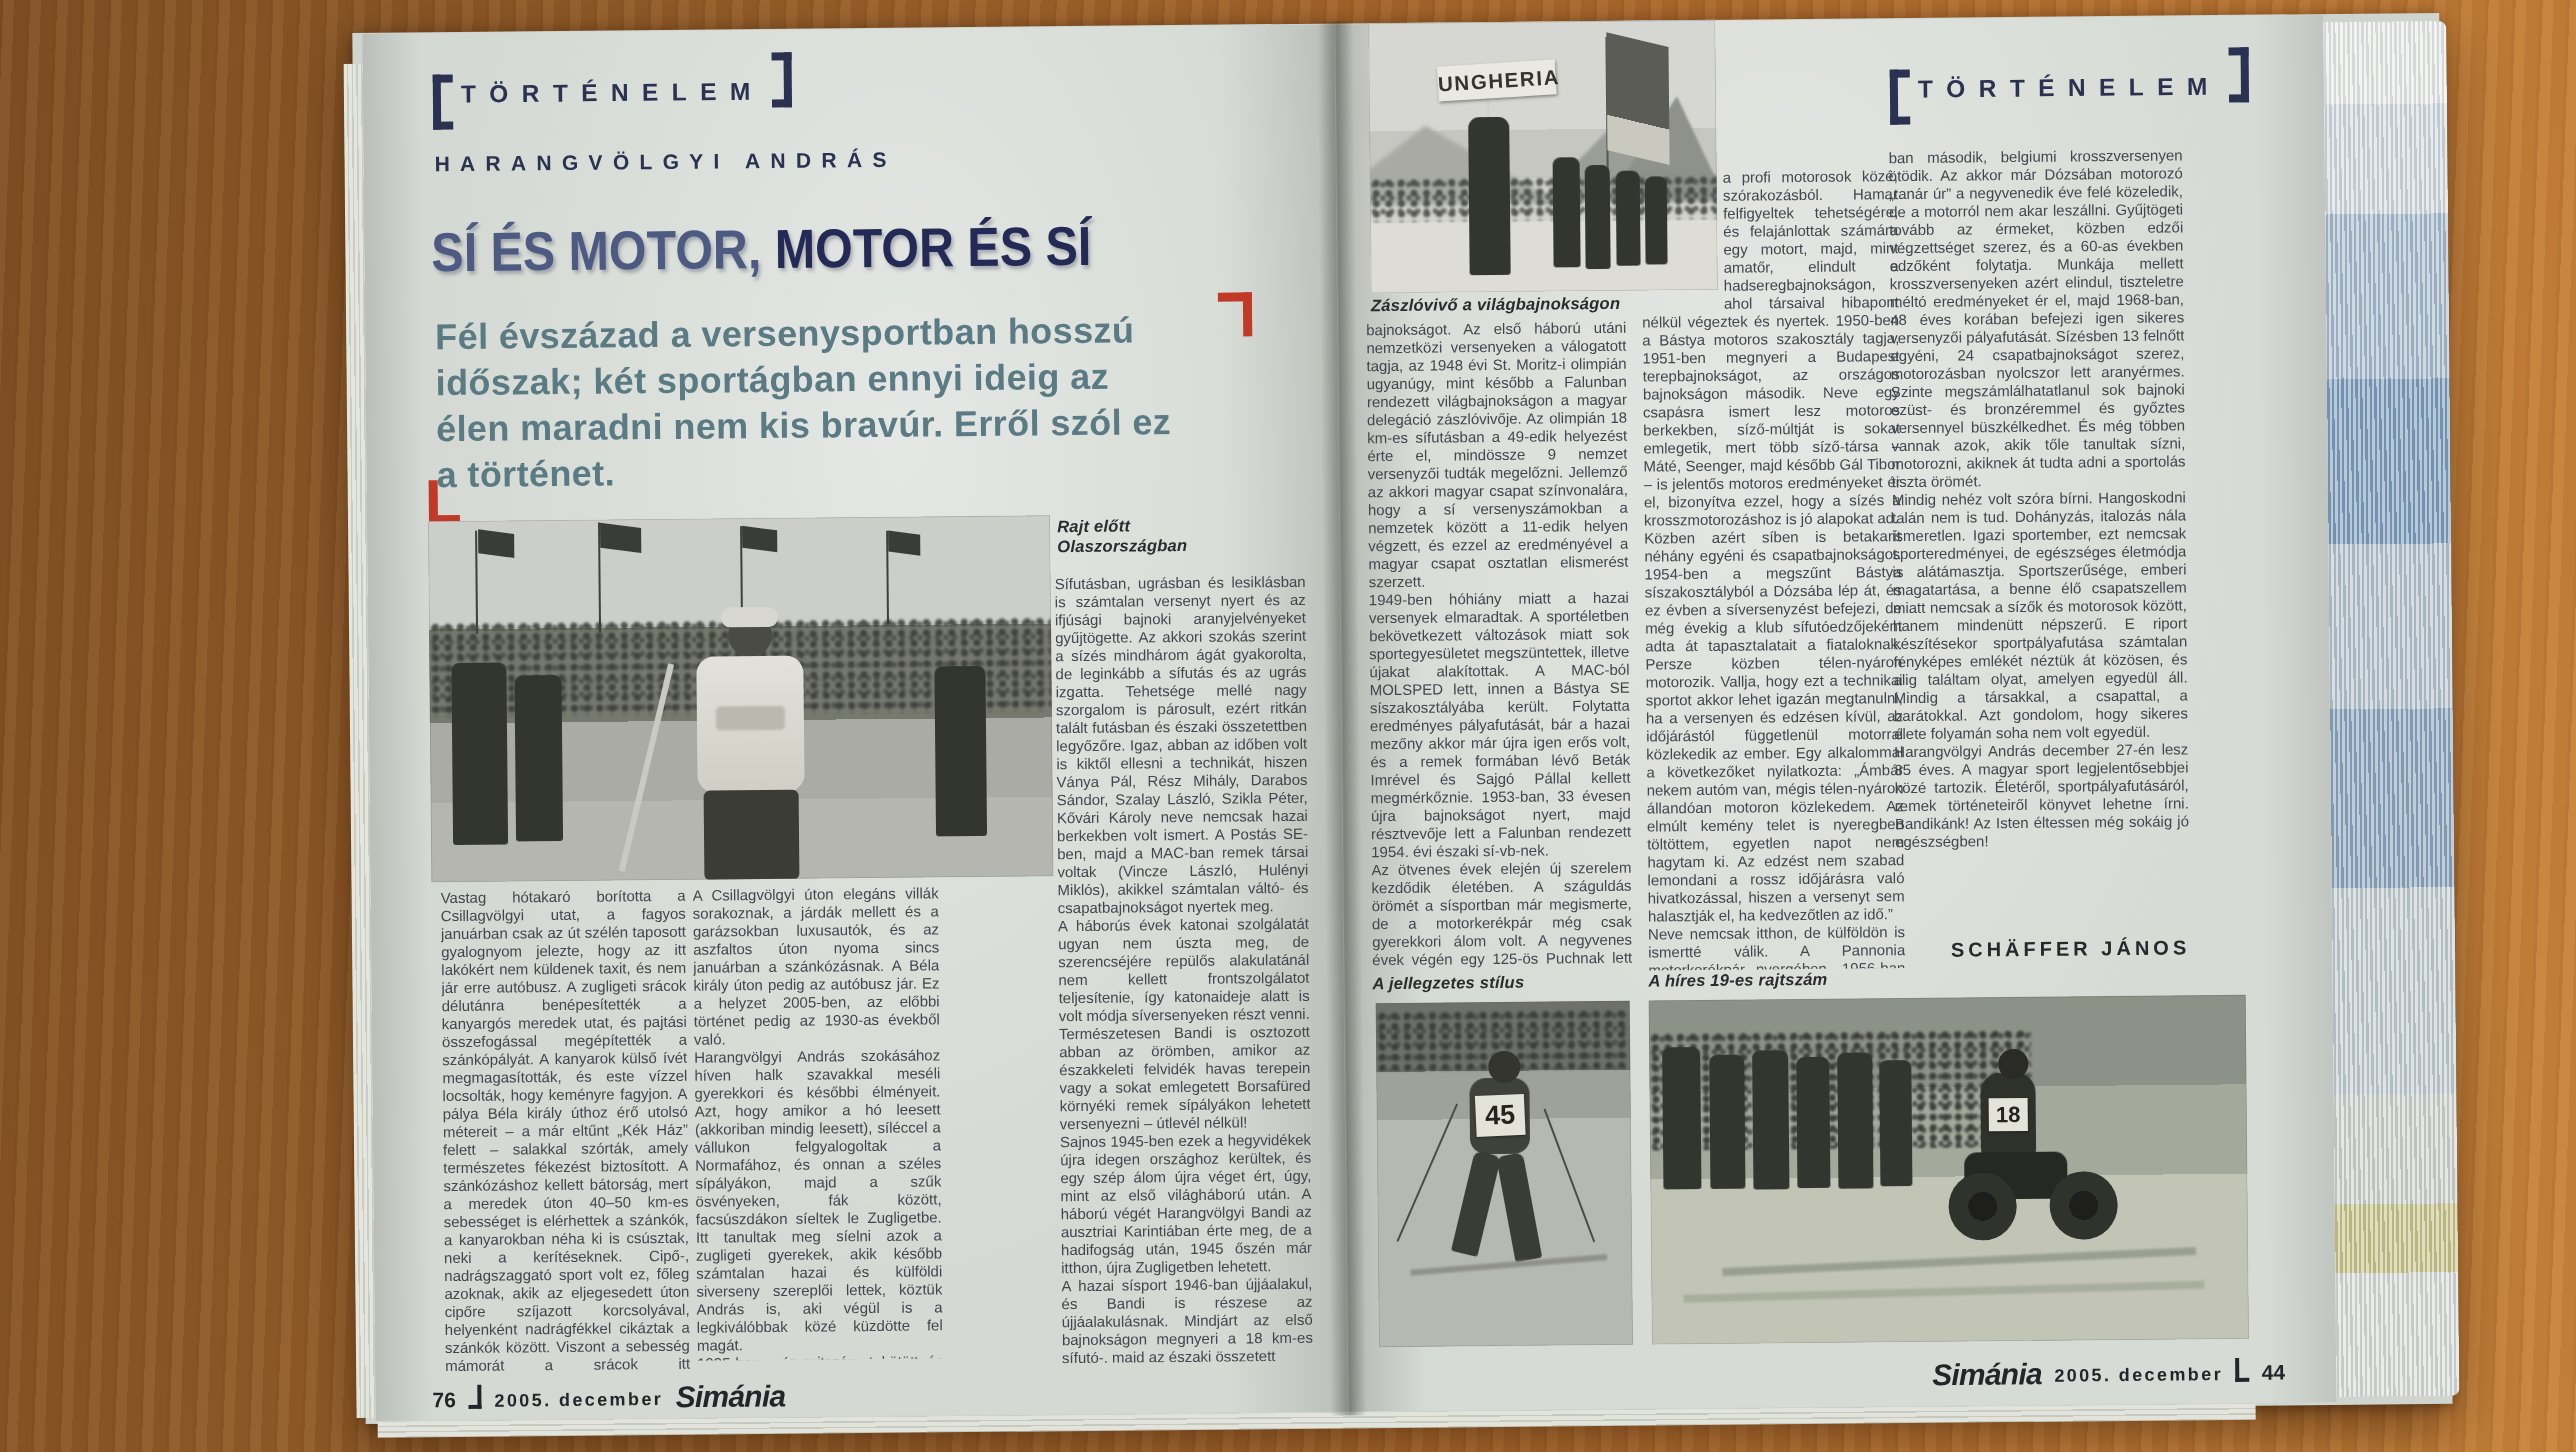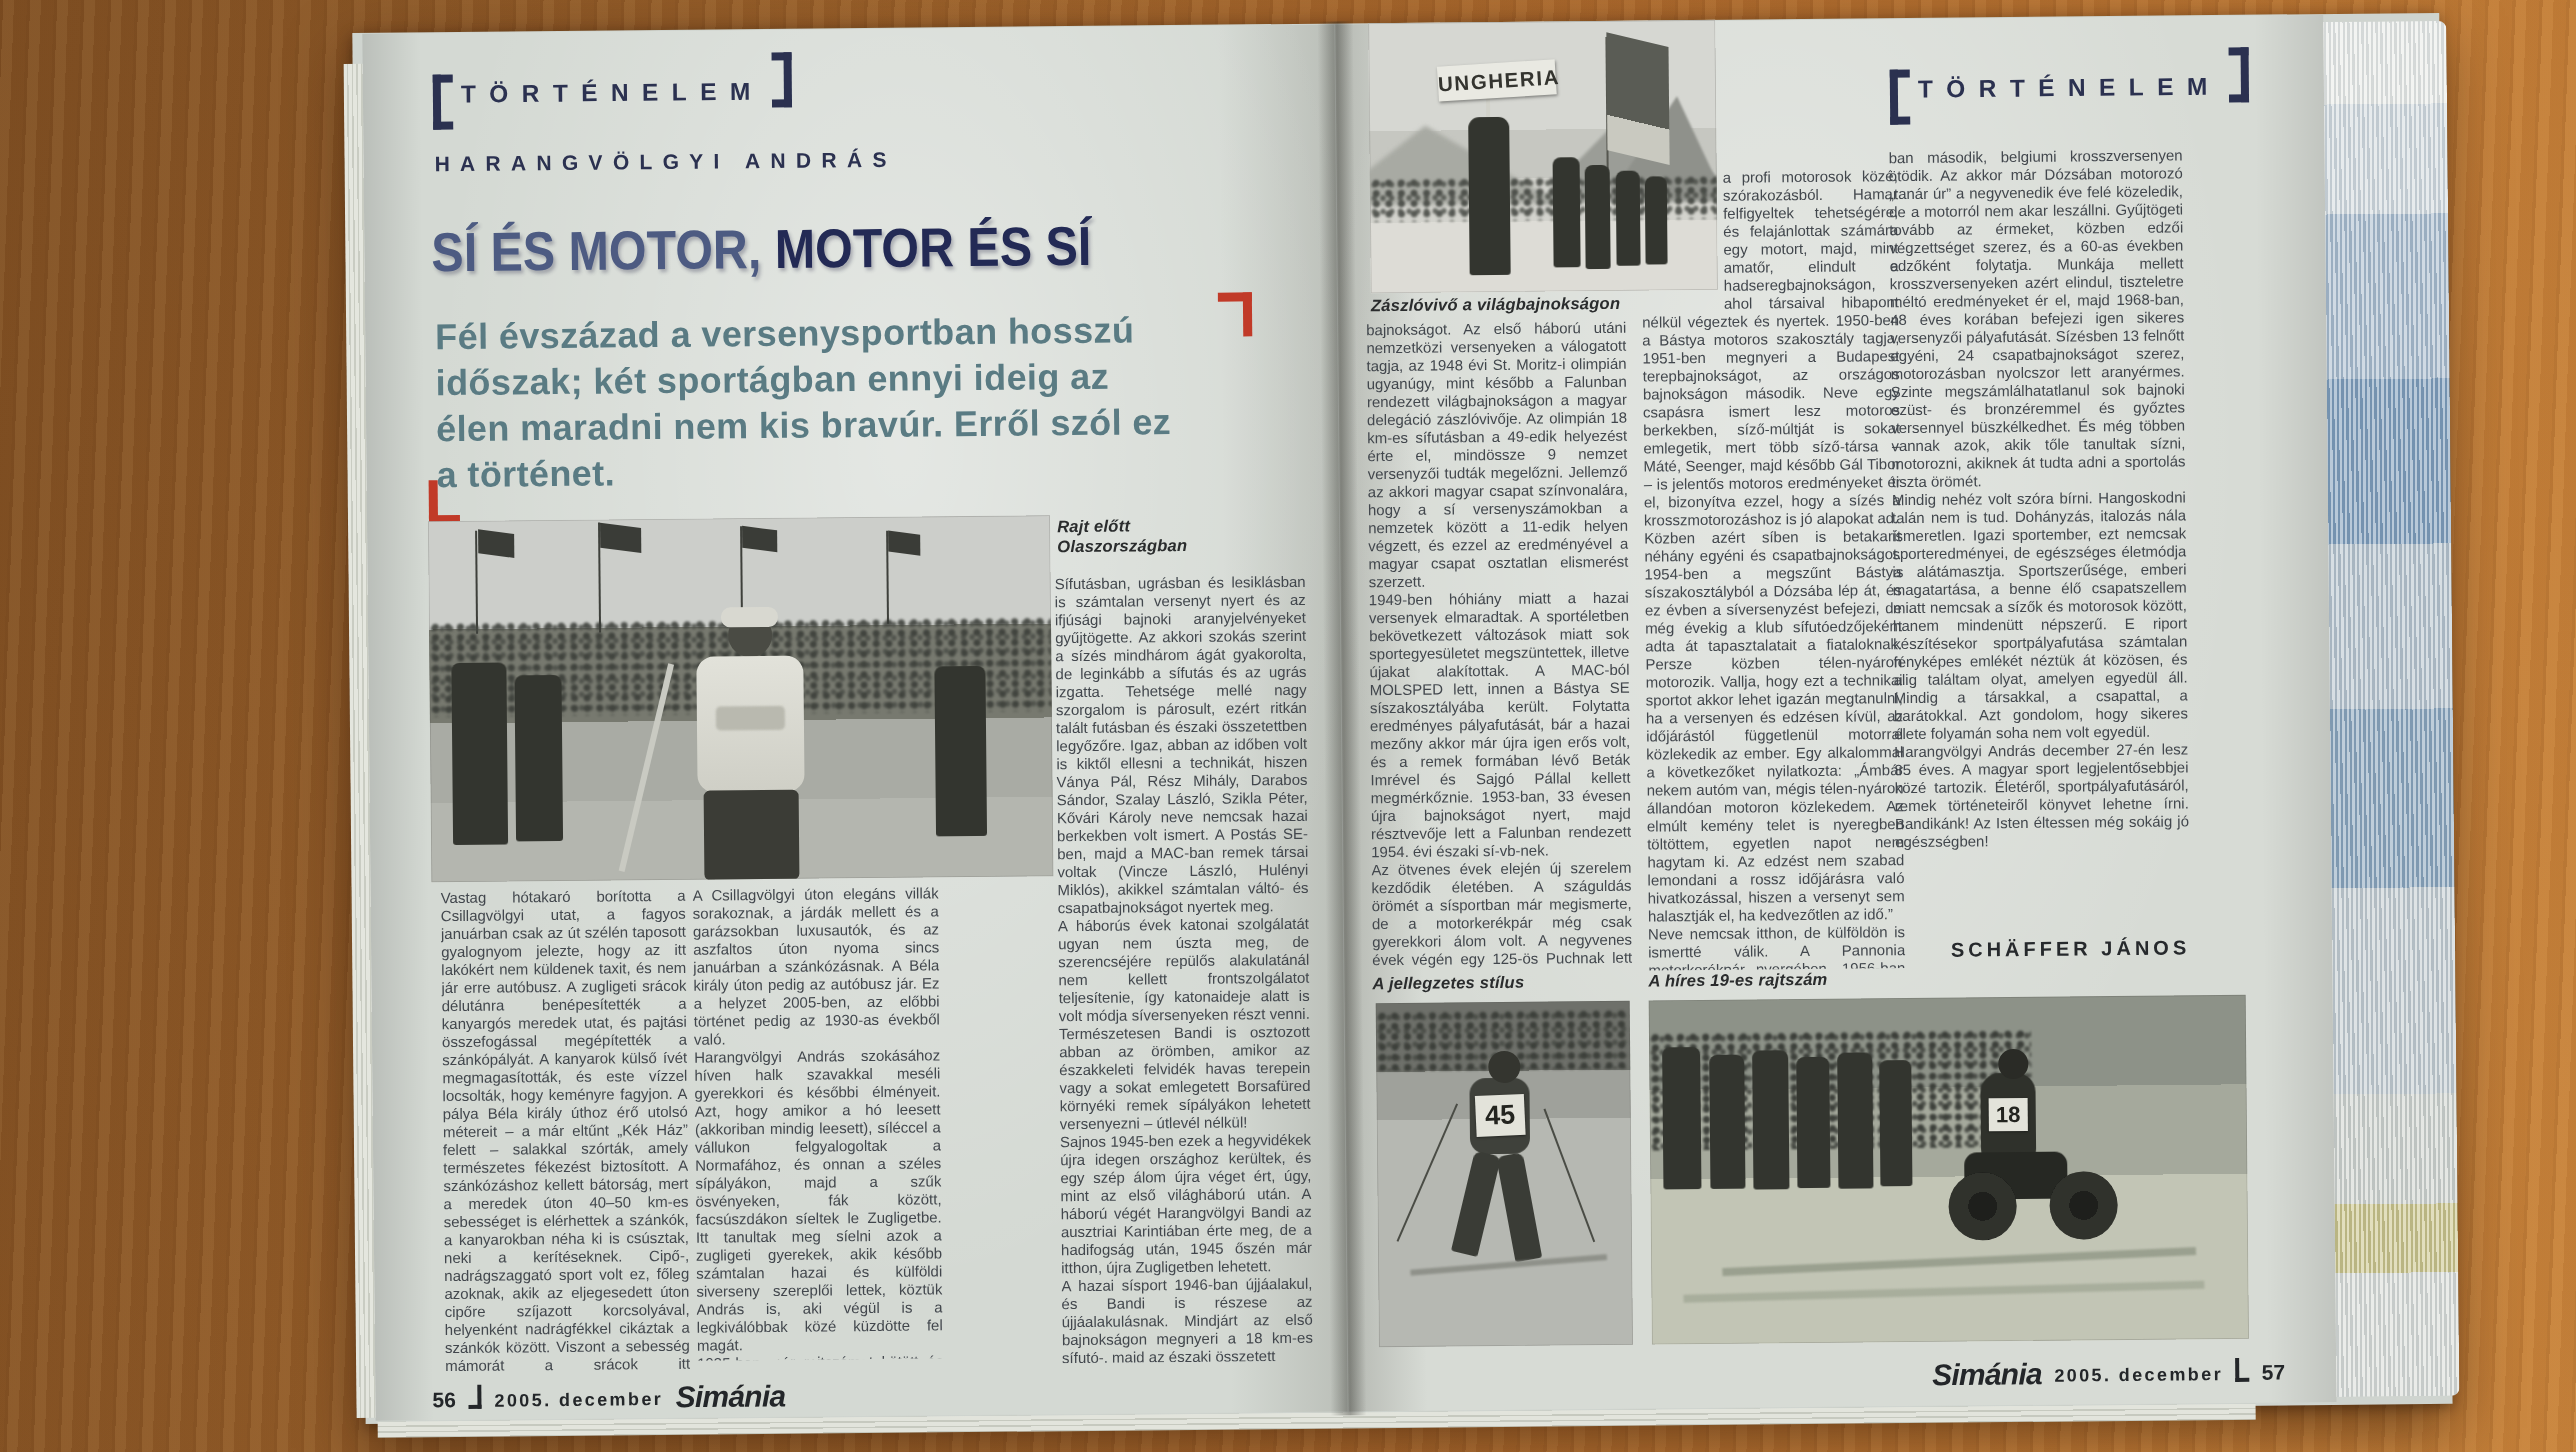--- a/index.html
+++ b/index.html
@@ -131,21 +131,21 @@
     <div class="body-col" style="left:439px;top:881px;width:245px;height:483px;">Vastag hótakaró borította a Csillagvölgyi utat, a fagyos januárban csak az út szélén taposott gyalognyom jelezte, hogy az itt lakókért nem küldenek taxit, és nem jár erre autóbusz. A zugligeti srácok délutánra benépesítették a kanyargós meredek utat, és pajtási összefogással megépítették a szánkópályát. A kanyarok külső ívét megmagasították, és este vízzel locsolták, hogy keményre fagyjon. A pálya Béla király úthoz érő utolsó métereit – a már eltűnt „Kék Ház” felett – salakkal szórták, amely természetes fékezést biztosított. A szánkózáshoz kellett bátorság, mert a meredek úton 40–50 km-es sebességet is elérhettek a szánkók, a kanyarokban néha ki is csúsztak, neki a kerítéseknek. Cipő-, nadrágszaggató sport volt ez, főleg azoknak, akik az eljegesedett úton cipőre szíjazott korcsolyával, helyenként nadrágfékkel cikáztak a szánkók között. Viszont a sebesség mámorát a srácok itt megtanulhatták.</div>
     <div class="body-col" style="left:691px;top:881px;width:246px;height:474px;">A Csillagvölgyi úton elegáns villák sorakoznak, a járdák mellett és a garázsokban luxusautók, és az aszfaltos úton nyoma sincs januárban a szánkózásnak. A Béla király úton pedig az autóbusz jár. Ez a helyzet 2005-ben, az előbbi történet pedig az 1930-as évekből való.
 Harangvölgyi András szokásához híven halk szavakkal meséli gyerekkori és későbbi élményeit. Azt, hogy amikor a hó leesett (akkoriban mindig leesett), síléccel a vállukon felgyalogoltak a Normafához, és onnan a széles sípályákon, majd a szűk ösvényeken, fák között, facsúszdákon síeltek le Zugligetbe. Itt tanultak meg síelni azok a zugligeti gyerekek, akik később számtalan hazai és külföldi siverseny szereplői lettek, köztük András is, aki végül is a legkiválóbbak közé küzdötte fel magát.
 1935-ben már rajtszámot kötött és siversenyeken vett részt, majd 17 évesen szinte berobbant az akkori ifjúsági mezőnybe.</div>
     <div class="body-col" style="left:1056px;top:573px;width:251px;height:788px;">Sífutásban, ugrásban és lesiklásban is számtalan versenyt nyert és az ifjúsági bajnoki aranyjelvényeket gyűjtögette. Az akkori szokás szerint a sízés mindhárom ágát gyakorolta, de leginkább a sífutás és az ugrás izgatta. Tehetsége mellé nagy szorgalom is párosult, ezért ritkán talált futásban és északi összetettben legyőzőre. Igaz, abban az időben volt is kiktől ellesni a technikát, hiszen Ványa Pál, Rész Mihály, Darabos Sándor, Szalay László, Szikla Péter, Kővári Károly neve nemcsak hazai berkekben volt ismert. A Postás SE-ben, majd a MAC-ban remek társai voltak (Vincze László, Hulényi Miklós), akikkel számtalan váltó- és csapatbajnokságot nyertek meg.
 A háborús évek katonai szolgálatát ugyan nem úszta meg, de szerencséjére repülős alakulatánál nem kellett frontszolgálatot teljesítenie, így katonaideje alatt is volt módja síversenyeken részt venni. Természetesen Bandi is osztozott abban az örömben, amikor az északkeleti felvidék havas terepein vagy a sokat emlegetett Borsafüred környéki remek sípályákon lehetett versenyezni – útlevél nélkül!
 Sajnos 1945-ben ezek a hegyvidékek újra idegen országhoz kerültek, és egy szép álom újra véget ért, úgy, mint az első világháború után. A háború végét Harangvölgyi Bandi az ausztriai Karintiában érte meg, de a hadifogság után, 1945 őszén már itthon, újra Zugligetben lehetett.
 A hazai sísport 1946-ban újjáalakul, és Bandi is részese az újjáalakulásnak. Mindjárt az első bajnokságon megnyeri a 18 km-es sífutó-, majd az északi összetett</div>
 
     <div class="footer" style="left:426px;top:1372px;">
-      <span class="num">56</span>
+      <span class="num">76</span>
       <div class="fcorner j"></div>
       <span class="issue">2005. december</span>
       <span class="brand">Simánia</span>
     </div>
 
     <div class="page right"></div>
     <div class="gutter"></div>
 
     <div class="kicker" style="left:1896px;top:66px;">
       <div class="brk l"></div>
@@ -219,17 +219,17 @@
       <div class="wheel" style="left:298px;top:175px;width:68px;height:68px;"></div>
       <div class="wheel" style="left:399px;top:175px;width:68px;height:68px;"></div>
       <div class="ph-layer" style="left:71px;top:260px;width:474px;height:8px;background:#9aa08f;transform:rotate(-2deg);filter:blur(1.2px);"></div>
       <div class="ph-layer" style="left:32px;top:290px;width:521px;height:8px;background:#a8ae9c;transform:rotate(-1deg);filter:blur(1.2px);"></div>
     </div>
 
     <div class="footer" style="left:1926px;top:1362px;">
       <span class="brand">Simánia</span>
       <span class="issue">2005. december</span>
       <div class="fcorner l"></div>
-      <span class="num">57</span>
+      <span class="num">44</span>
     </div>
   </div>
 </div>
 
 
 </body></html>

